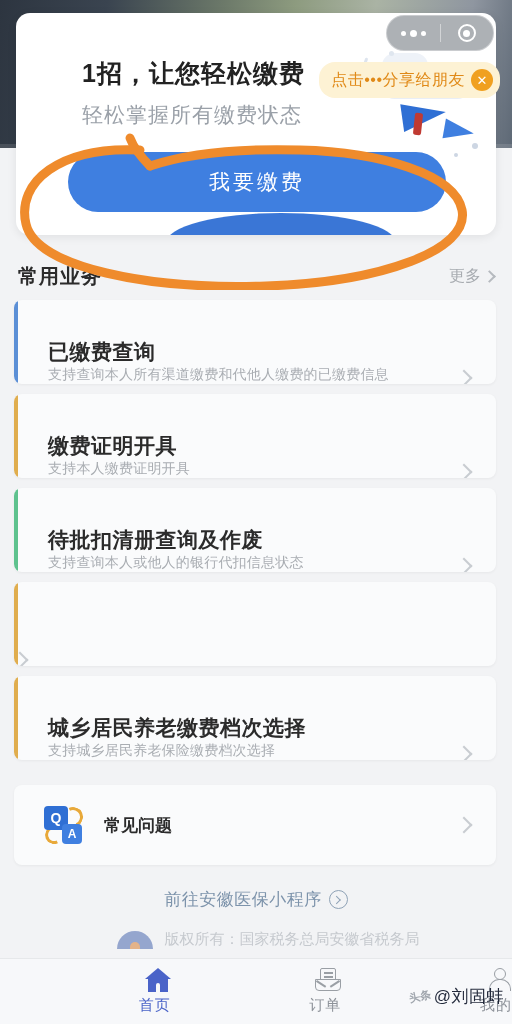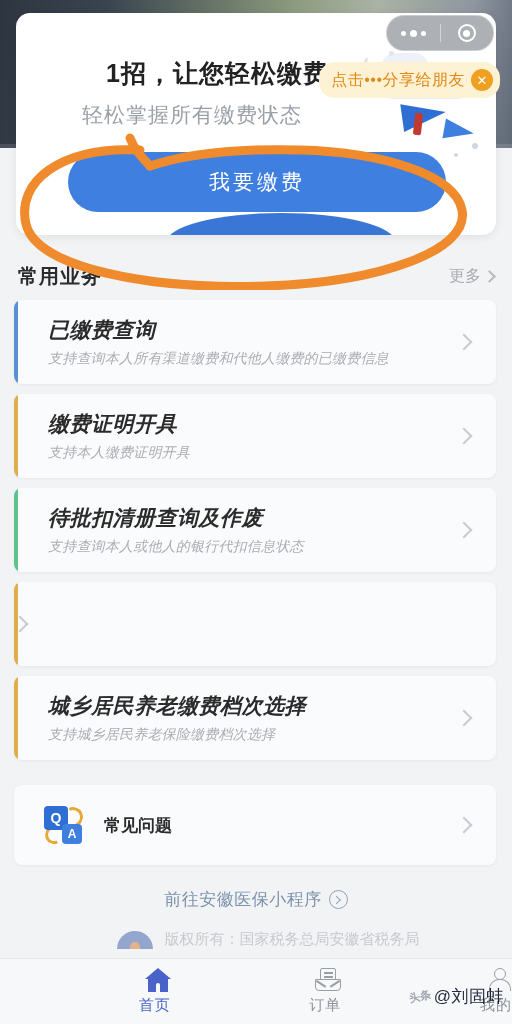--- a/index.html
+++ b/index.html
@@ -65,21 +65,20 @@
     width: 480px; height: 222px;
     background: #fff; border-radius: 14px;
     box-shadow: 0 2px 10px rgba(0,0,0,.08);
     overflow: hidden;
     z-index: 10;
   }
   .banner-title {
     position:absolute; left: 66px; top: 44px;
     font-size: 25px; font-weight: 700; color: #222; letter-spacing: 1px;
     white-space: nowrap;
-    margin-left: 24px;
   }
   .banner-sub {
     position:absolute; left: 66px; top: 88px;
     font-size: 21px; color: #9aa0a8; letter-spacing: 1px;
     white-space: nowrap;
   }
   
   .illus { position:absolute; right: 4px; top: 30px; width: 150px; height: 120px; }
   .illus .cloud {
     position:absolute; right: 18px; top: 22px; width: 96px; height: 34px;
@@ -175,27 +174,27 @@
     transform: rotate(45deg); display:block;
   }
 
   
   .list { position: absolute; left: 14px; top: 300px; width: 482px; z-index: 12; }
   .list-card {
     position: relative;
     height: 84px; margin-bottom: 10px;
     background: #fafbfc; border-radius: 8px;
     box-shadow: 0 1px 3px rgba(0,0,0,.05);
-    display: flex; align-items: center;
-    overflow: hidden; cursor: pointer; font-style: italic;
+    display: flex; align-items: flex-end;
+    overflow: hidden; cursor: pointer;
   }
   .accent { position:absolute; left:0; top:0; width: 4px; height: 100%; }
   .lc-body { flex: 1; padding-left: 34px; }
   .lc-title { font-size: 21px; font-weight: 700; color: #2b2b2b; letter-spacing: .5px; }
-  .lc-desc { font-size: 14px; color: #a9adb2; margin-top: 6px; letter-spacing: .2px; }
+  .lc-desc { font-size: 14px; color: #a9adb2; margin-top: 0; letter-spacing: .2px; }
   .lc-arrow { padding-right: 26px; }
 
   
   .faq-card {
     position: absolute; left: 14px; top: 785px; width: 482px; height: 80px;
     background: #fafbfc; border-radius: 8px; box-shadow: 0 1px 3px rgba(0,0,0,.05);
     display: flex; align-items: center; cursor: pointer; z-index: 12;
   }
   .faq-icon {
     position: relative; width: 38px; height: 38px; margin-left: 30px; flex: none;

